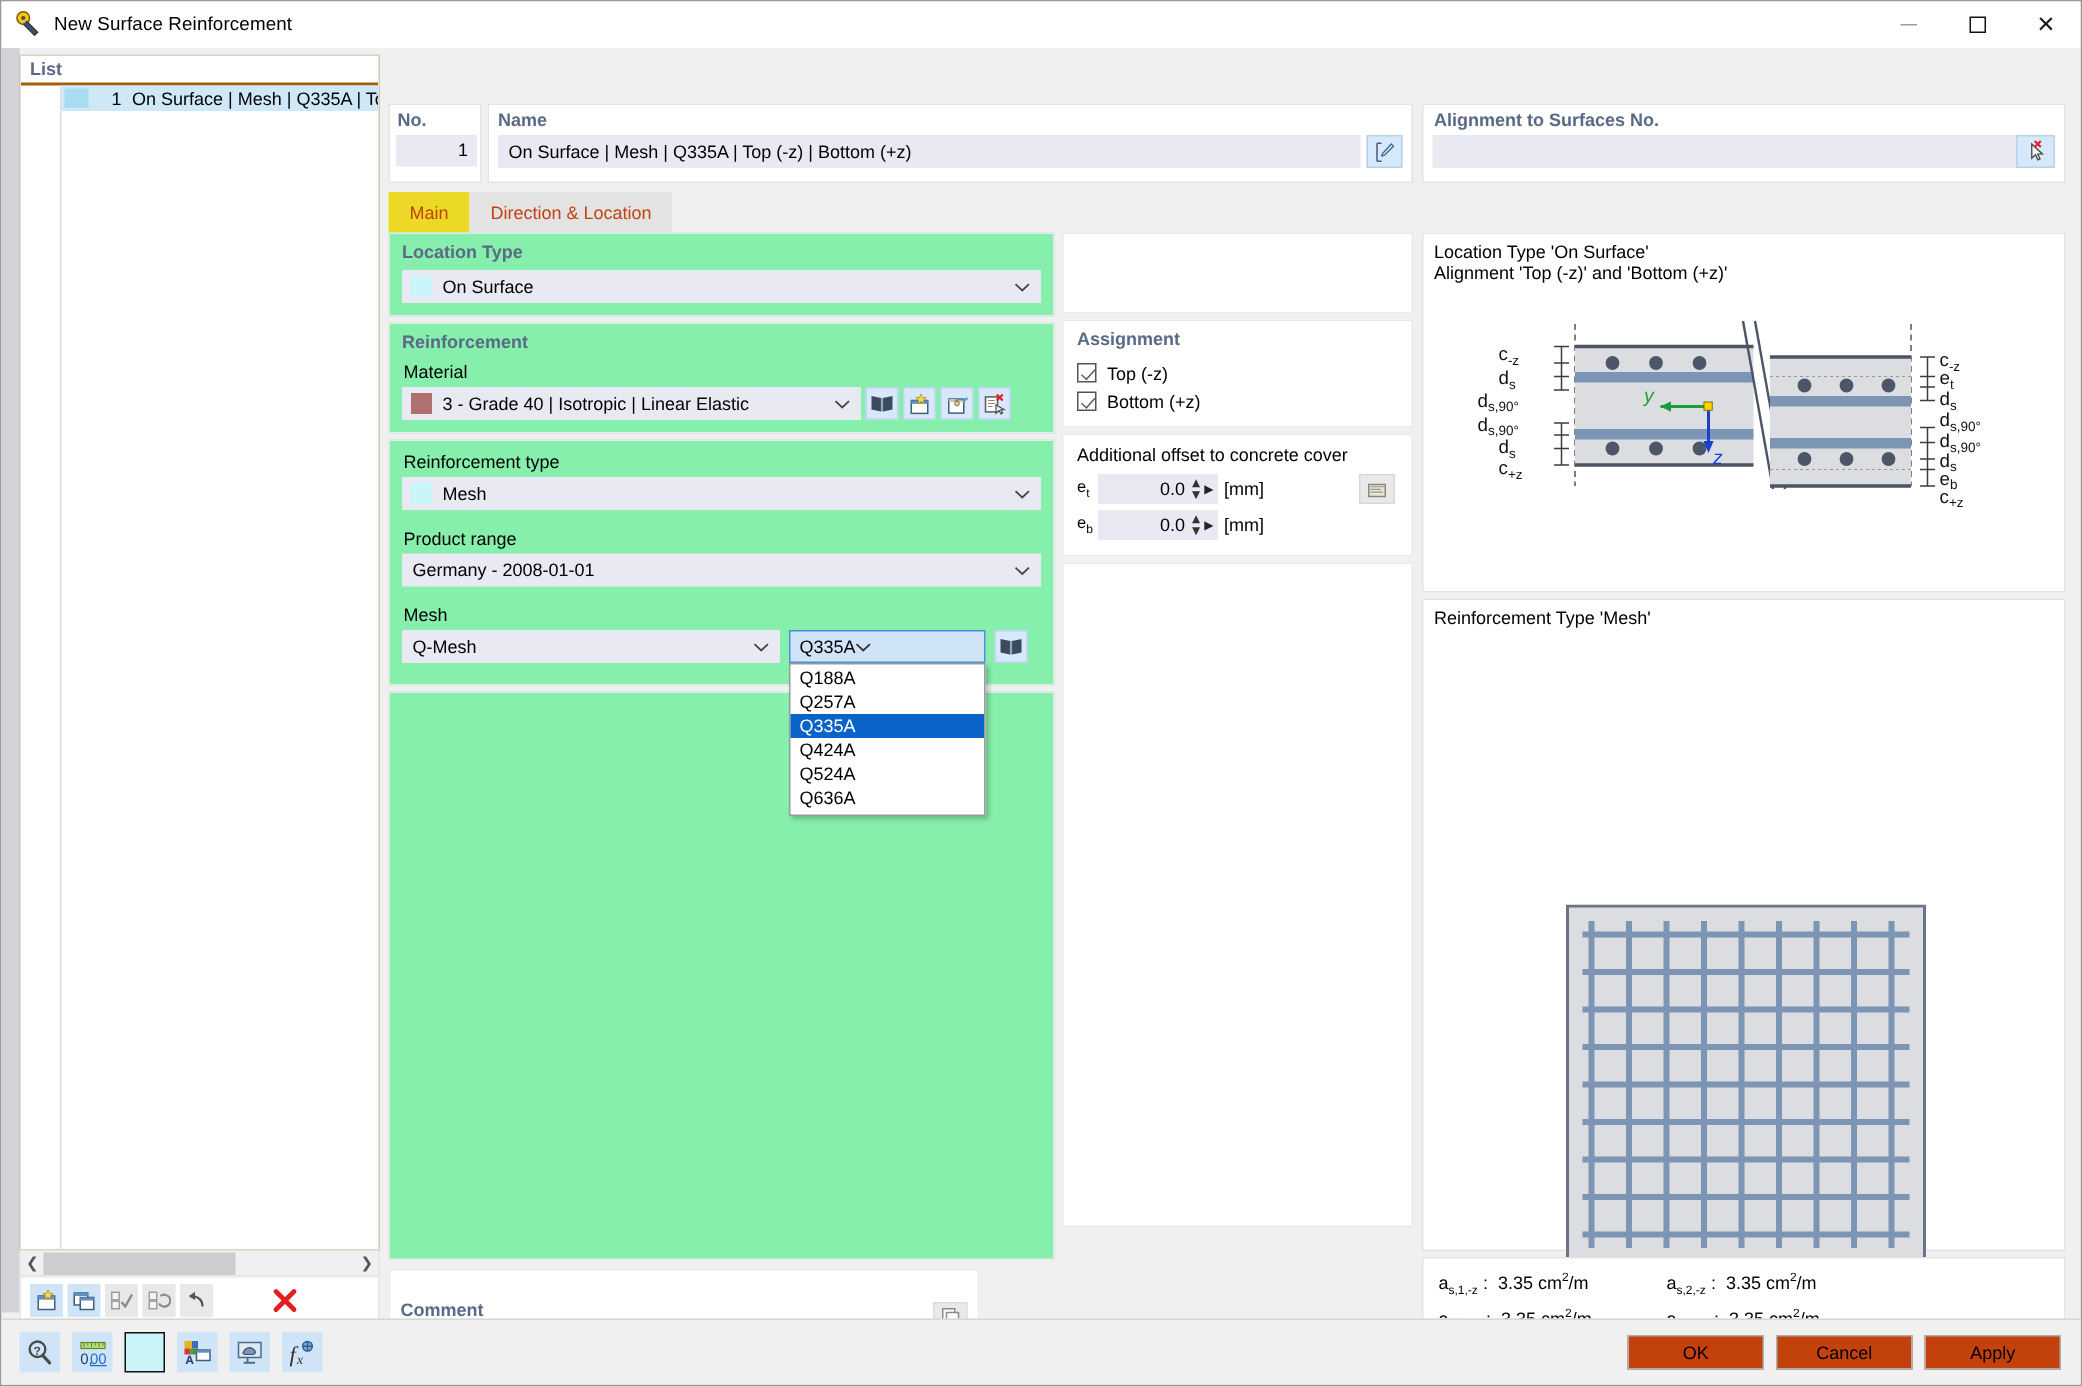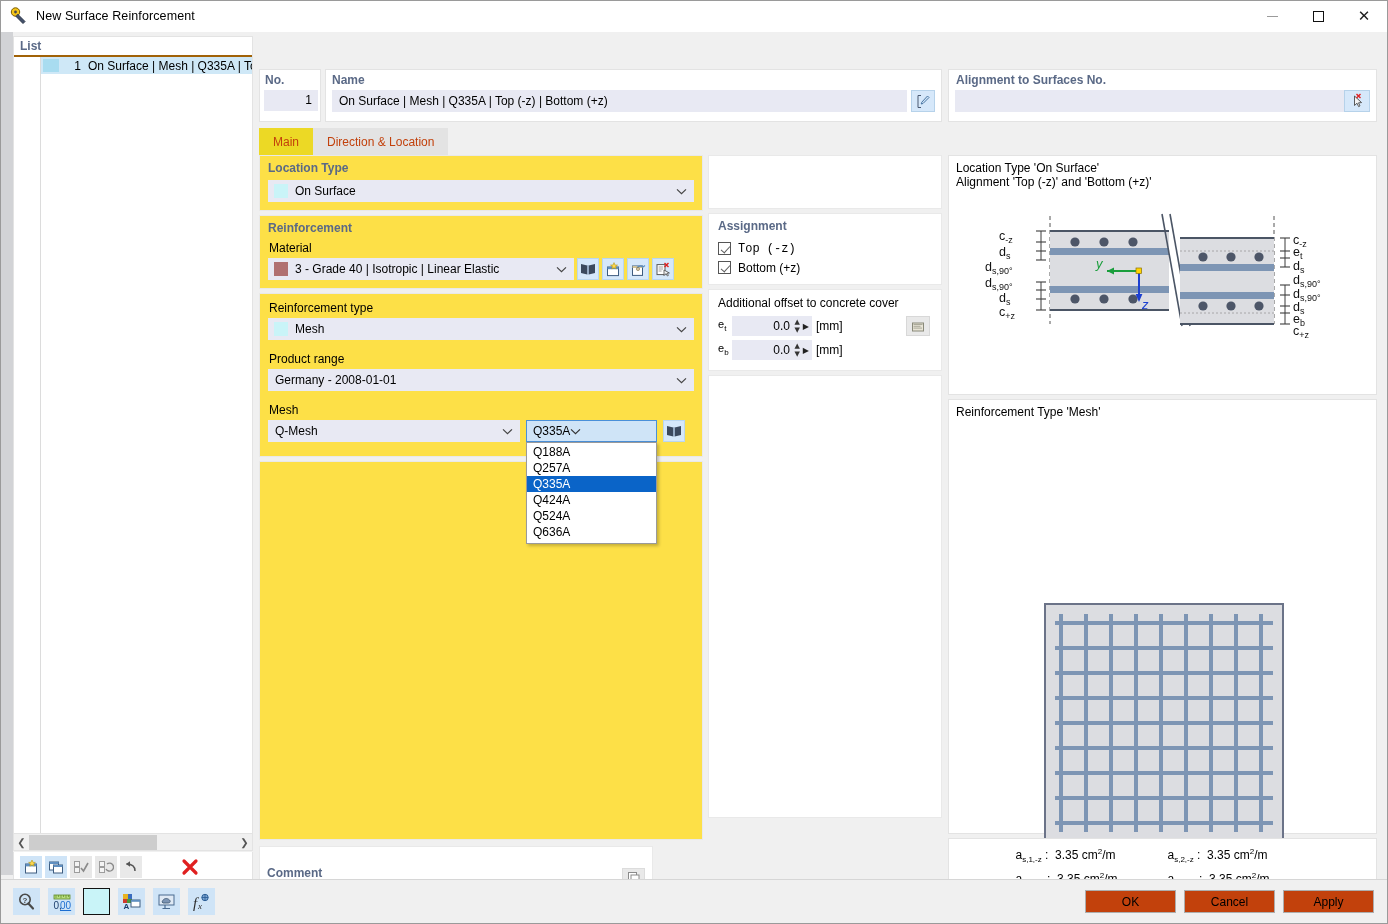--- a/index.html
+++ b/index.html
@@ -175,21 +175,21 @@
     display: flex; align-items: center; justify-content: center;
     padding: 0 14px; font-size: 12px; background: #e3e3e3; color: #c2410c;
   }
   .tab.active { background: #ecd925; font-weight: normal; }
 
   
   .form-col {
     position: absolute; left: 258px; top: 123px; width: 444px; height: 684px;
   }
   .sect {
-    background: #fde047; border: 1px solid #e9e9e9; margin-bottom: 4px; padding: 5px 8px 8px 8px;
+    background: #86efac; border: 1px solid #e9e9e9; margin-bottom: 4px; padding: 5px 8px 8px 8px;
   }
   .field-label { font-size: 12px; margin: 2px 0 3px 1px; }
   .combo {
     height: 22px; background: #e8e9f3; border: none;
     display: flex; align-items: center; position: relative;
     padding-left: 6px; font-size: 12px;
   }
   .combo .swatch {
     width: 14px; height: 14px; margin-right: 7px; flex: 0 0 auto;
   }
@@ -268,21 +268,21 @@
   .spin .play { position:absolute; right:3px; top:50%; transform: translateY(-50%); font-size:8px; color:#222;
     font-family: "DejaVu Sans", sans-serif;}
   .unit { font-size:12px; }
 
   
   .right-col { position: absolute; left: 947px; top: 123px; width: 429px; }
   .diag-panel { background:#fff; border:1px solid #e3e3e3; }
   .diag-cap { font-size:12px; line-height:14px; padding:5px 0 0 7px; }
 
   
-  .res-row { display:flex; font-size:12px; padding-left:10px; line-height:16px;justify-content:center;}
+  .res-row { display:flex; font-size:12px; padding-left:10px; line-height:16px;}
   .res-cell { width: 152px; white-space: nowrap; }
   sub { font-size: 8px; }
   sup { font-size: 8px; }
 
   
   .bottom-bar {
     position: absolute; left: 0; bottom: 0; right: 0; height: 44px;
     background: #f0f0f0; border-top: 1px solid #d6d6d6;
     display: flex; align-items: center;
   }
@@ -568,21 +568,21 @@
           <rect x="9" y="10" width="2.6" height="2.6" fill="#9a9a9a"></rect>
         </svg>
       </div>
     </div>
 
     <div class="mid-col">
       <div class="mid-sect" style="height:54px;"></div>
 
       <div class="mid-sect" style="padding:5px 0 7px 0;">
         <div class="group-title" style="padding-left:9px;">Assignment</div>
-        <div class="chk-row" style="margin-top:6px;font-family:Liberation Mono, monospace;">
+        <div class="chk-row" style="margin-top:6px;">
           <span class="chkbox checked"></span>
           <span class="lbl">Top (-z)</span>
         </div>
         <div class="chk-row">
           <span class="chkbox checked"></span>
           <span class="lbl">Bottom (+z)</span>
         </div>
       </div>
 
       <div class="mid-sect" style="padding:6px 0 8px 0; position:relative;">

